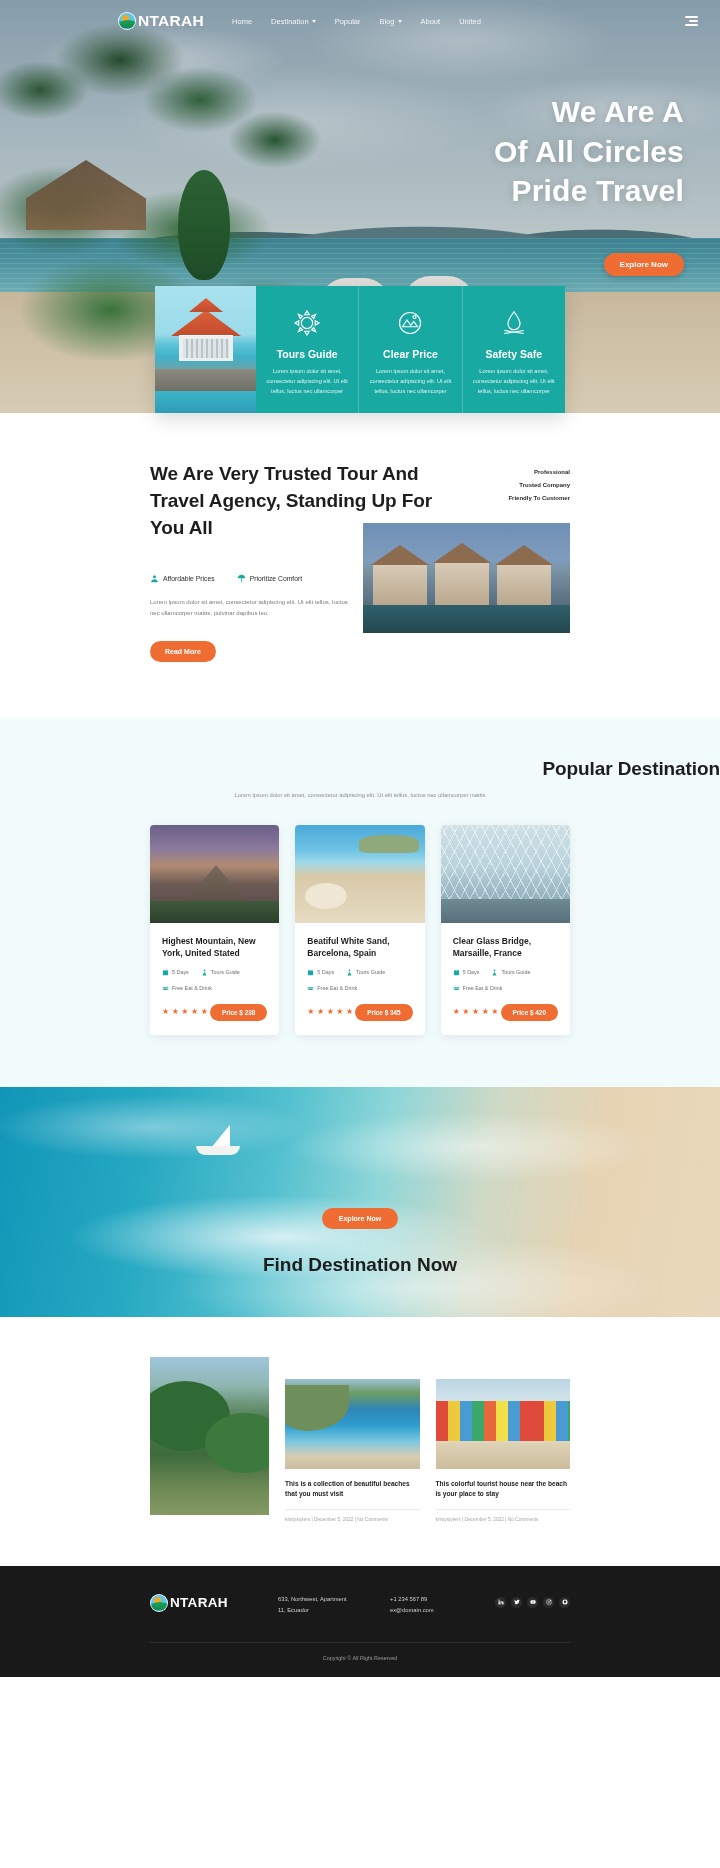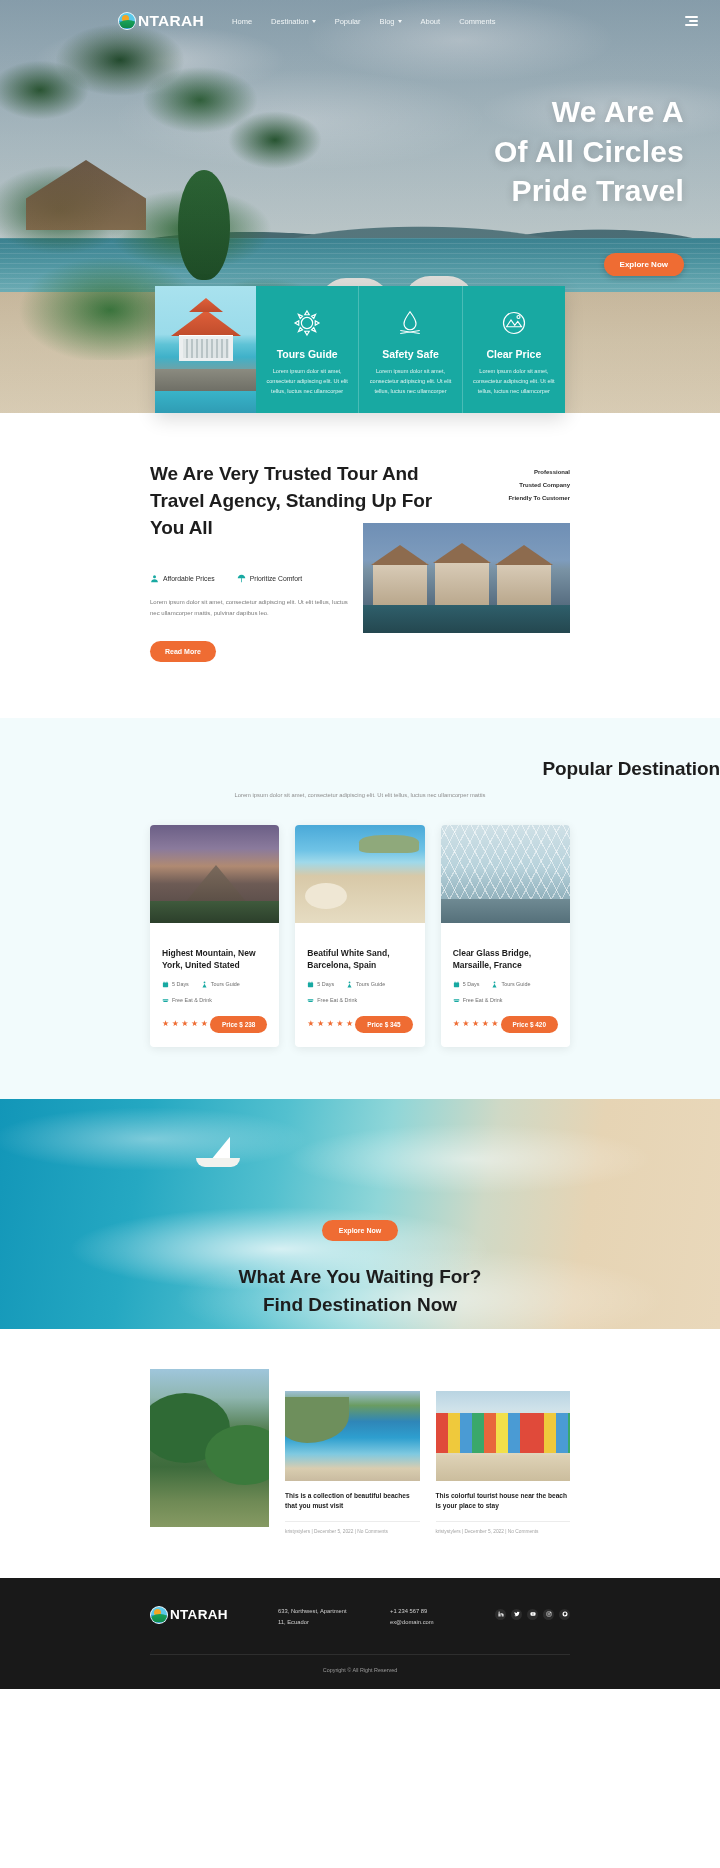--- a/index.html
+++ b/index.html
@@ -308,21 +308,21 @@
   .img-glass:before{
     content:""; position:absolute; inset:0;
     background:
       repeating-linear-gradient(62deg, rgba(255,255,255,.55) 0 1px, rgba(255,255,255,0) 1px 9px),
       repeating-linear-gradient(-62deg, rgba(255,255,255,.5) 0 1px, rgba(255,255,255,0) 1px 9px);
   }
   .img-glass:after{
     content:""; position:absolute; left:0; bottom:0; width:100%; height:24px;
     background:linear-gradient(#6f8a93,#55707a);
   }
-  .card-body { padding:24px 12px 14px 12px;border-radius:31px; }
+  .card-body { padding:12px 12px 14px 12px;border-radius:31px; }
   .card-title {
     font-size:8.5px; font-weight:bold; line-height:1.45; color:#1d1d1d;
     min-height:24px;
   }
   .card-meta { display:flex; gap:12px; margin-top:9px; }
   .meta-item { display:flex; align-items:center; gap:3px; }
   .meta-icon { width:7px; height:7px; }
   .meta-icon svg { width:7px; height:7px; display:block; }
   .meta-label { font-size:5.4px; color:#6f6f6f; }
   .card-foot {
@@ -476,21 +476,21 @@
           <span>Popular</span>
         </a>
         <a class="nav-link" href="#">
           <span>Blog</span>
           <i class="caret"></i>
         </a>
         <a class="nav-link" href="#">
           <span>About</span>
         </a>
         <a class="nav-link" href="#">
-          <span>Comments</span>
+          <span>United</span>
         </a>
       </div>
       <div class="nav-spacer"></div>
       <div class="hamburger">
         <span></span>
         <span></span>
         <span></span>
       </div>
     </nav>
 
@@ -521,37 +521,37 @@
           <path d="M8.5 8.5 L14 11 L11 14 Z M31.5 31.5 L26 29 L29 26 Z M8.5 31.5 L11 26 L14 29 Z M31.5 8.5 L29 14 L26 11 Z"></path>
         </svg>
       </span>
       <div class="feature-title">Tours Guide</div>
       <div class="feature-desc">Lorem ipsum dolor sit amet, consectetur adipiscing elit. Ut elit tellus, luctus nec ullamcorper</div>
     </div>
 
     <div class="feature-card">
       <span class="feature-icon">
         <svg viewBox="0 0 40 40" fill="none" stroke="#ffffff" stroke-width="1.6">
-          <path d="M20 5 C14 13 12 17 12 21 a8 8 0 0 0 16 0 C28 17 26 13 20 5 Z"></path>
-          <path d="M7 30 L33 34 M33 30 L7 34"></path>
-        </svg>
-      </span>
-      <div class="feature-title">Safety Safe</div>
-      <div class="feature-desc">Lorem ipsum dolor sit amet, consectetur adipiscing elit. Ut elit tellus, luctus nec ullamcorper</div>
-    </div>
-
-    <div class="feature-card">
-      <span class="feature-icon">
-        <svg viewBox="0 0 40 40" fill="none" stroke="#ffffff" stroke-width="1.6">
           <circle cx="20" cy="20" r="14"></circle>
           <path d="M10 25 L16 16 L21 23 L25 18 L30 25 Z"></path>
           <circle cx="26" cy="12" r="2"></circle>
         </svg>
       </span>
       <div class="feature-title">Clear Price</div>
+      <div class="feature-desc">Lorem ipsum dolor sit amet, consectetur adipiscing elit. Ut elit tellus, luctus nec ullamcorper</div>
+    </div>
+
+    <div class="feature-card">
+      <span class="feature-icon">
+        <svg viewBox="0 0 40 40" fill="none" stroke="#ffffff" stroke-width="1.6">
+          <path d="M20 5 C14 13 12 17 12 21 a8 8 0 0 0 16 0 C28 17 26 13 20 5 Z"></path>
+          <path d="M7 30 L33 34 M33 30 L7 34"></path>
+        </svg>
+      </span>
+      <div class="feature-title">Safety Safe</div>
       <div class="feature-desc">Lorem ipsum dolor sit amet, consectetur adipiscing elit. Ut elit tellus, luctus nec ullamcorper</div>
     </div>
   </section>
 
   <section class="about">
     <div class="about-inner">
       <h2 class="about-title">We Are Very Trusted Tour And Travel Agency, Standing Up For You All</h2>
 
       <div class="about-badges">
         <div>Professional</div>
@@ -750,21 +750,20 @@
 
   <section class="cta">
     <div class="foam"></div>
     <div class="boat">
       <div class="sail"></div>
       <div class="hull"></div>
     </div>
     <div class="cta-content">
       <button class="cta-btn">Explore Now</button>
       <h2 class="cta-title">
-        <div>What Are You Waiting For?</div>
         <div>Find Destination Now</div>
       </h2>
     </div>
   </section>
 
   <section class="articles">
     <div class="articles-inner">
       <div class="art-hero"></div>
       <div class="art-right">
         <div class="art-cards">

